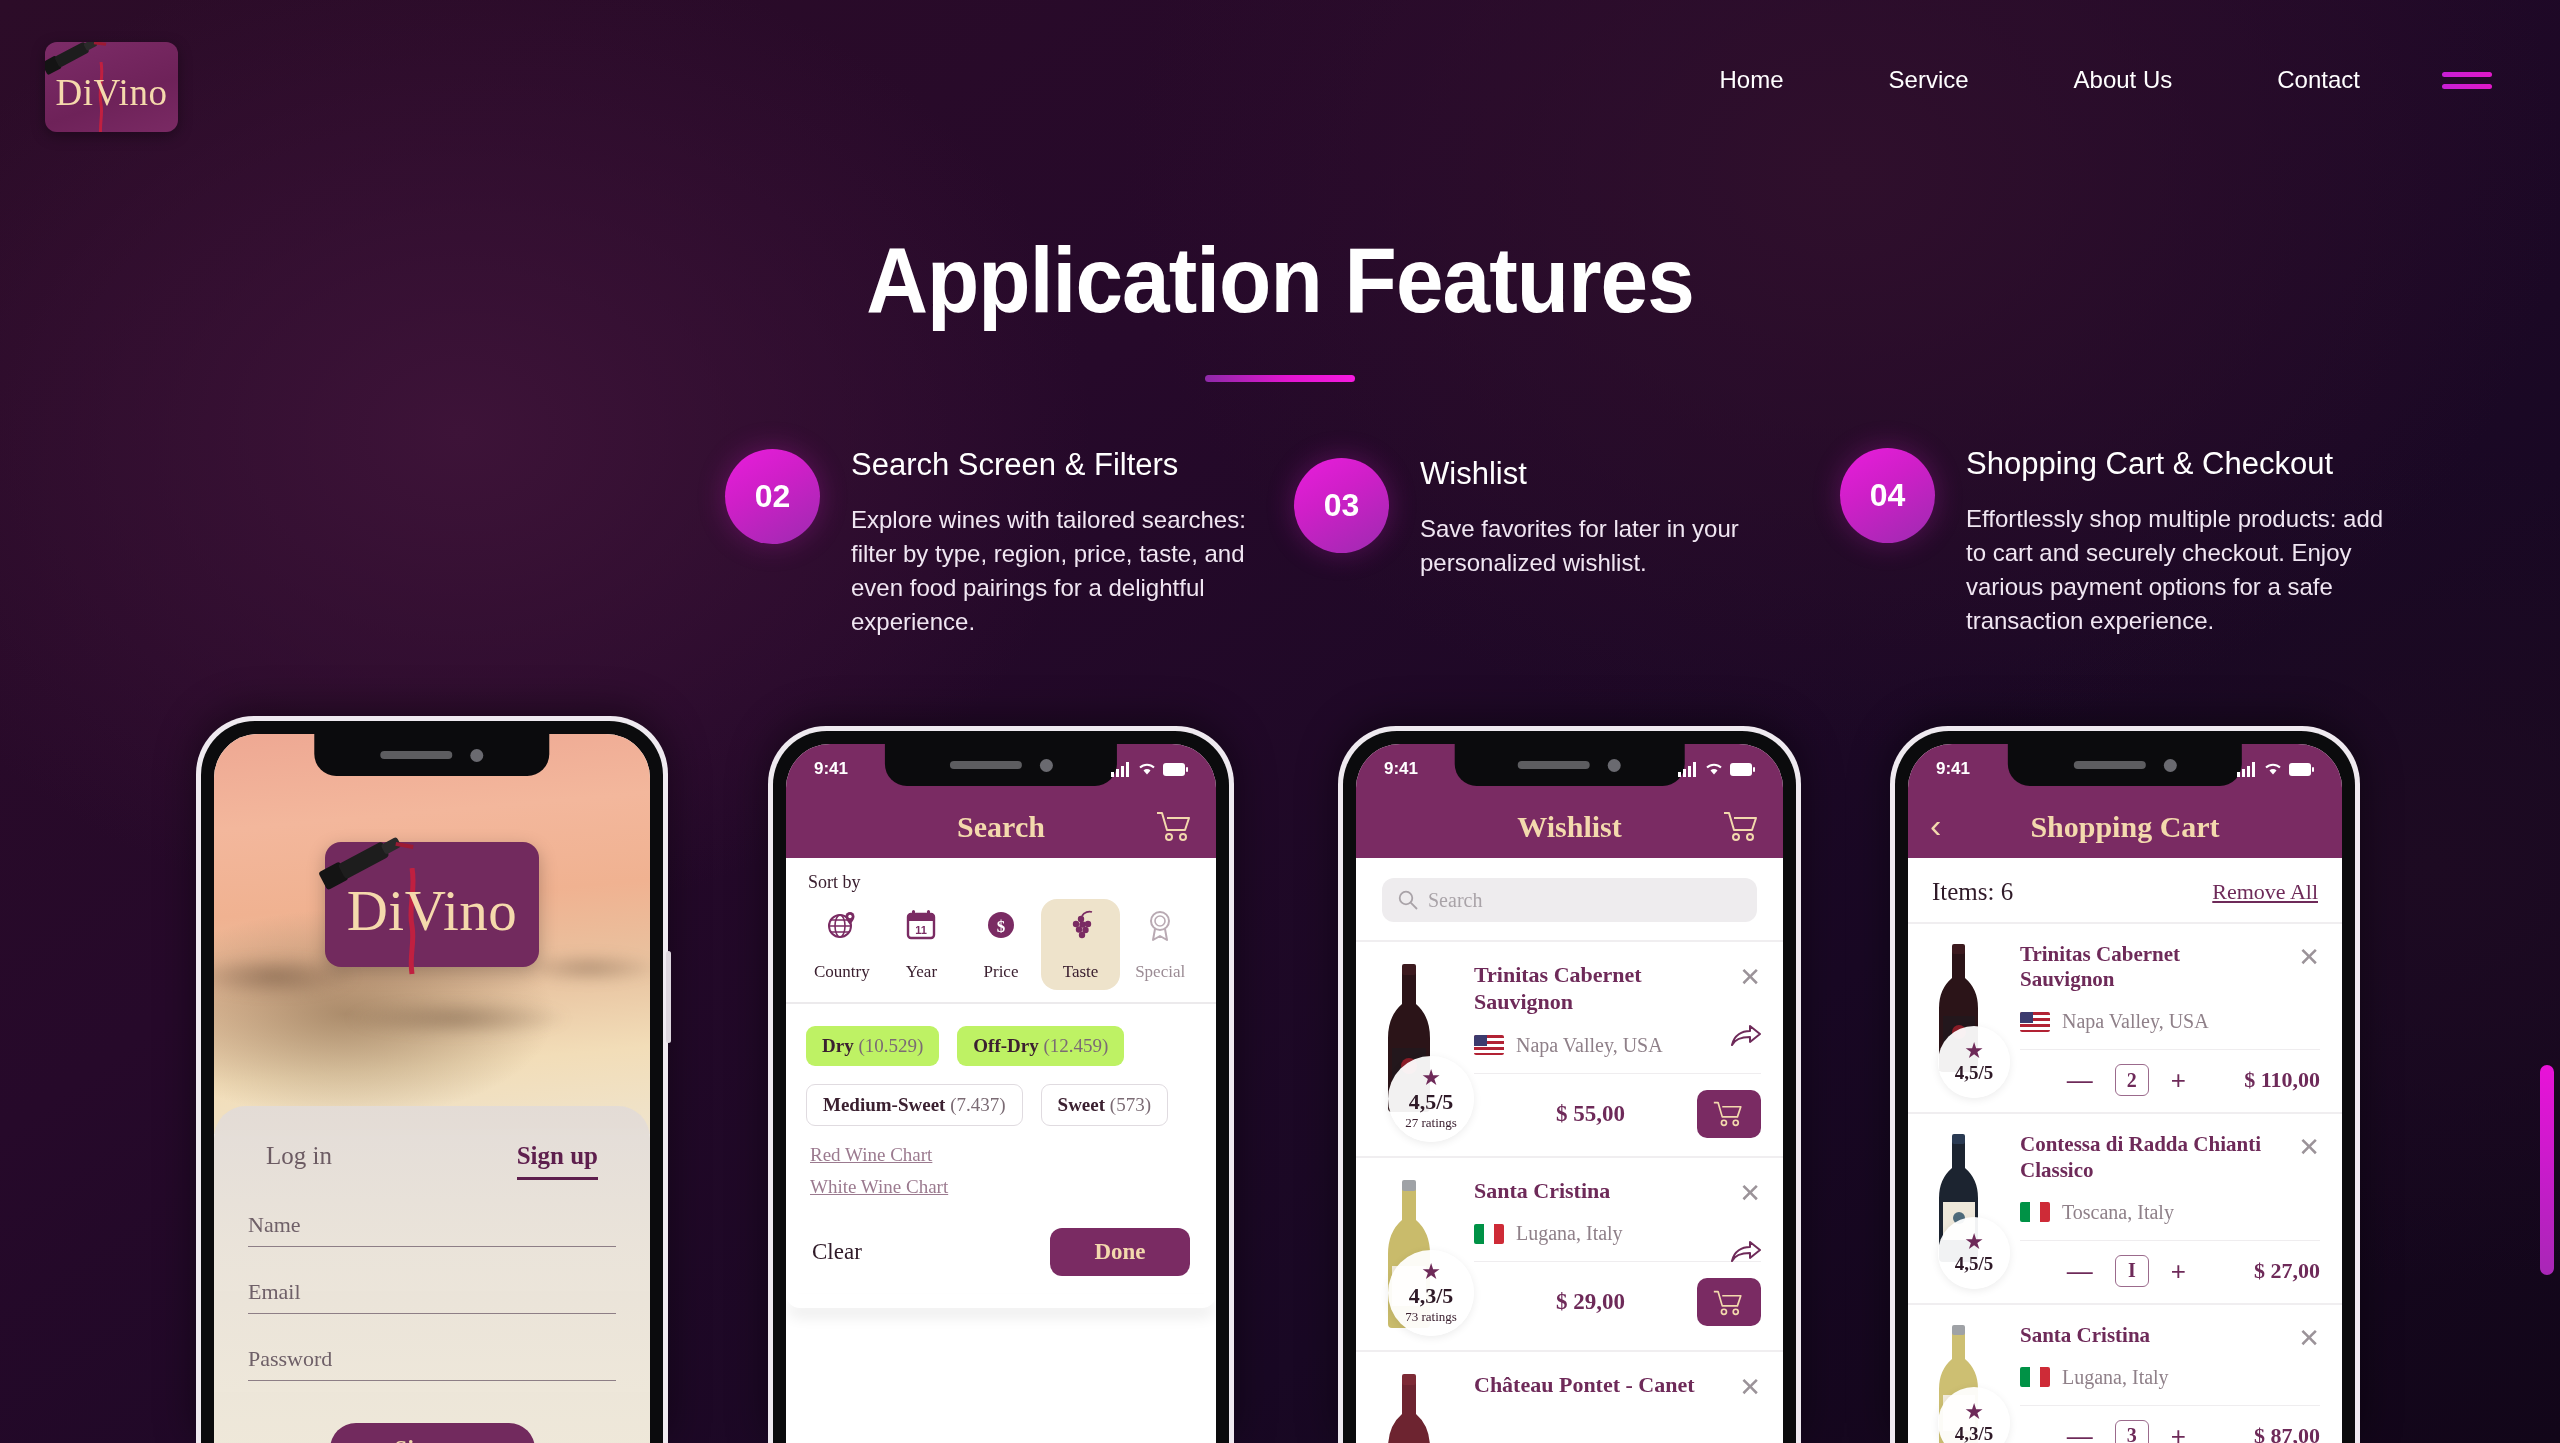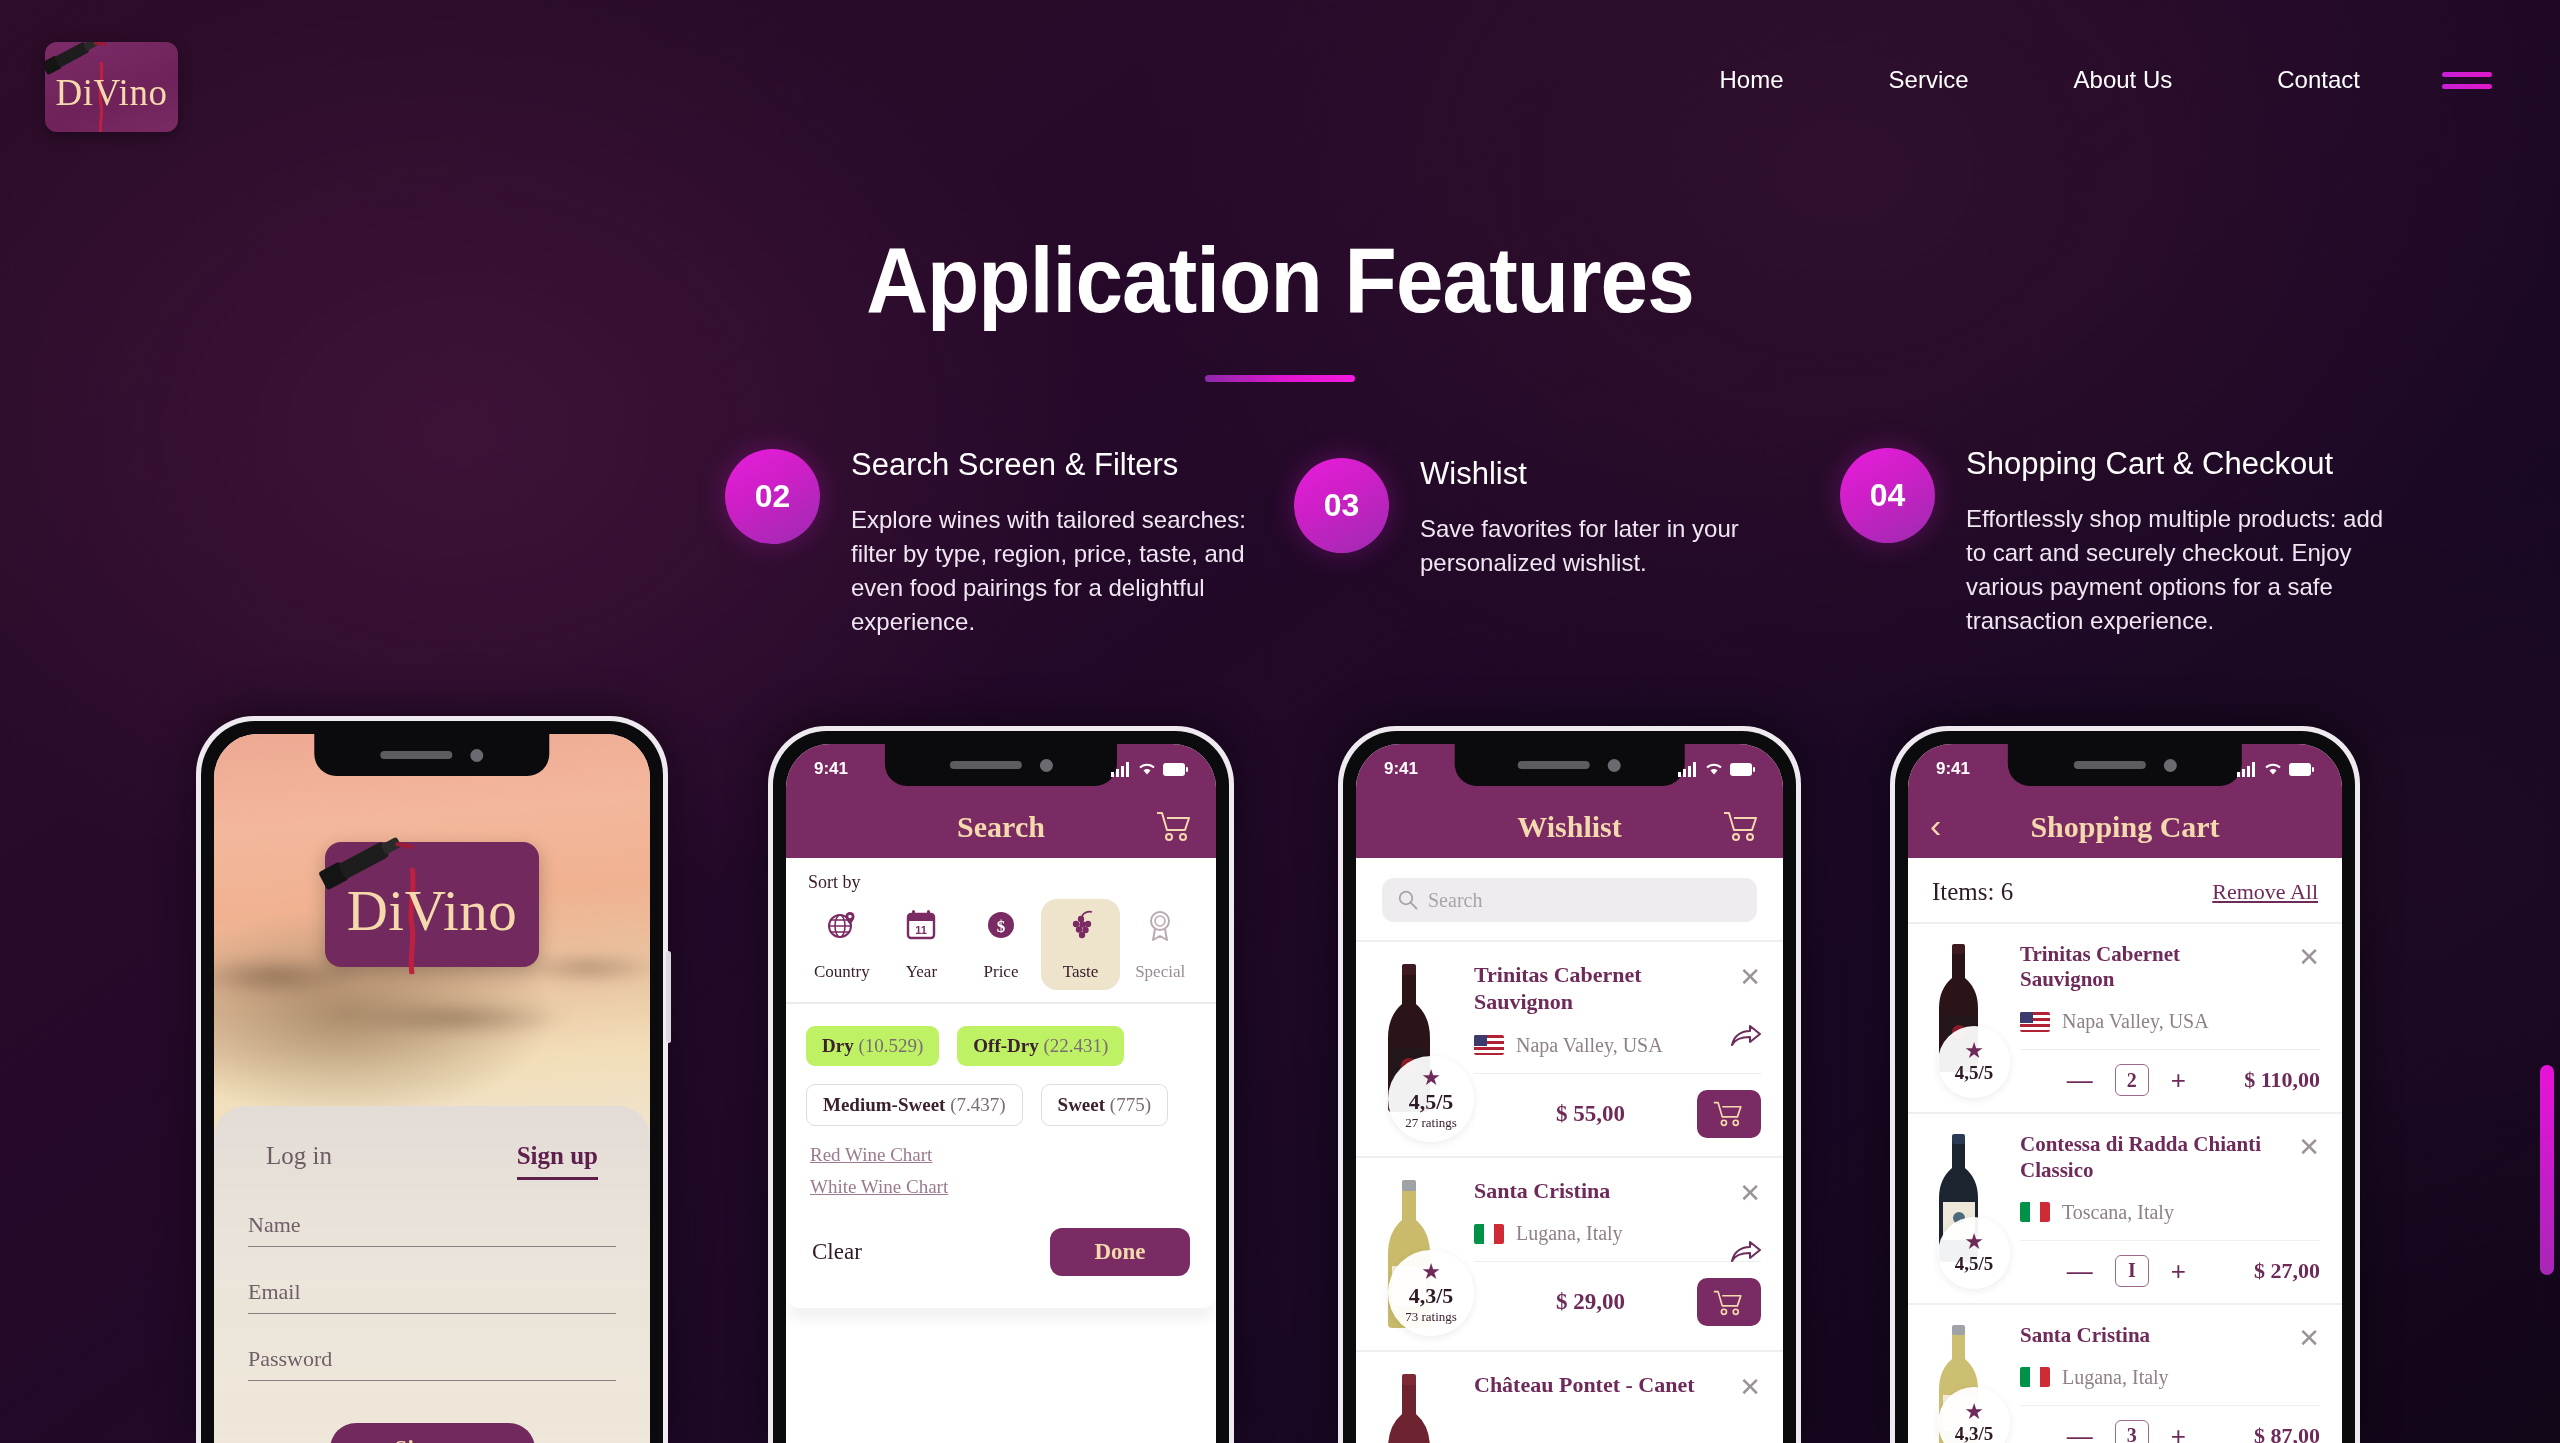--- a/index.html
+++ b/index.html
@@ -502,31 +502,31 @@
       <div class="divider"></div>
 
       <div class="chips">
         <div class="chip-row">
           <div class="chip fill">
             <b>Dry</b>
             <span class="cnt">(10.529)</span>
           </div>
           <div class="chip fill">
             <b>Off-Dry</b>
-            <span class="cnt">(22.431)</span>
+            <span class="cnt">(12.459)</span>
           </div>
         </div>
         <div class="chip-row">
           <div class="chip out">
             <b>Medium-Sweet</b>
             <span class="cnt">(7.437)</span>
           </div>
           <div class="chip out">
             <b>Sweet</b>
-            <span class="cnt">(775)</span>
+            <span class="cnt">(573)</span>
           </div>
         </div>
       </div>
 
       <div class="wlink">Red Wine Chart</div>
       <div class="wlink">White Wine Chart</div>
 
       <div class="search-footer">
         <div class="clear-btn">Clear</div>
         <div class="done-btn">Done</div>

